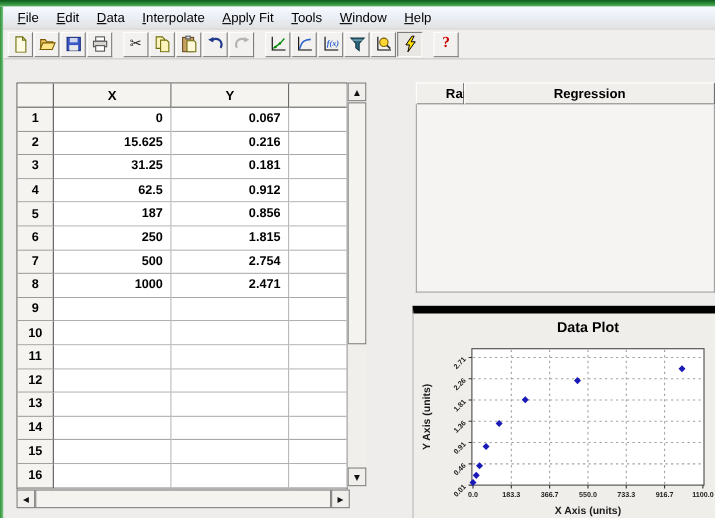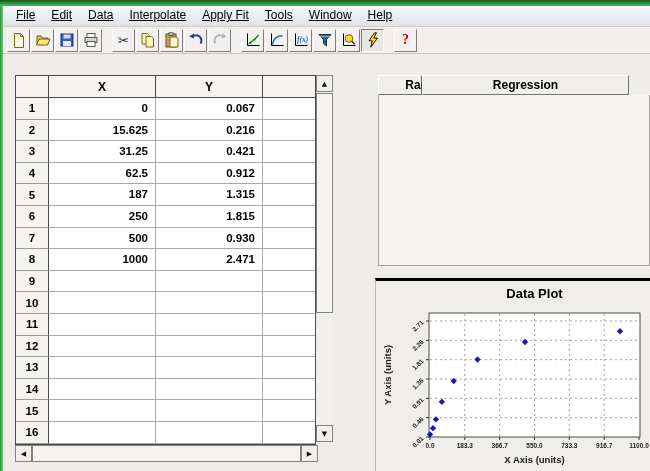--- a/index.html
+++ b/index.html
@@ -9,22 +9,22 @@
 
   
   .edge-top  { position:absolute; left:0; top:0; width:650px; height:6px;
                background:linear-gradient(180deg,#0e5a1e,#2f8f3c 55%,#5ab463); }
   .edge-left { position:absolute; left:0; top:6px; width:3px; height:465px;
                background:linear-gradient(90deg,#2f8f3c,#7cc983); }
 
   
   .menubar { position:absolute; left:3px; top:6px; width:647px; height:21px;
              background:linear-gradient(180deg,#f7faff,#e9edf4 55%,#e2e2e1);
-             border-bottom:1px solid #cfcfcf; display:flex; align-items:flex-start;
-             padding-left:5px; font-size:12px; color:#000;text-decoration:underline; }
+             border-bottom:1px solid #cfcfcf; display:flex; align-items:flex-end;
+             padding-left:5px; font-size:12px; color:#000; }
   .menu-item { padding:2px 8px 3px 8px; cursor:default; }
   .menu-item u { text-decoration:underline; }
 
   
   .toolbar { position:absolute; left:3px; top:27px; width:647px; height:27px;
              background:#f0efee; border-bottom:1px solid #c9c7c4;
              display:flex; align-items:center; padding-left:4px; }
   .tb { width:23px; height:23px; margin-right:1px; background:#f2f1ef;
         border:1px solid; border-color:#fdfdfd #7d7d7d #7d7d7d #fdfdfd;
         display:flex; align-items:center; justify-content:center; }
@@ -53,27 +53,27 @@
   .sbtn { position:absolute; width:17px; height:17px; background:#f1efec;
           border:1px solid #828282; display:flex; align-items:center; justify-content:center;
           font-size:7px; color:#111; font-family:"DejaVu Sans", sans-serif; }
   .sthumb { position:absolute; background:#f4f3f0; border:1px solid #828282; }
 
   
   .lvhead { position:absolute; height:20px; background:#f1efec; font-weight:bold; font-size:12px;
             border:1px solid; border-color:#ffffff #6f6f6f #6f6f6f #ffffff;
             display:flex; align-items:center; justify-content:center; }
   .lvhead.rank { left:378px; top:75px; width:44px;padding-left:40px; }
-  .lvhead.regr { left:422px; top:75px; width:207px; }
+  .lvhead.regr { left:422px; top:75px; width:228px; }
   .listbox { position:absolute; left:378px; top:95px; width:272px; height:171px;
              background:#f5f4f2; border:1px solid #a2a09d; border-top:none; }
 
   
   .plotpanel { position:absolute; left:375px; top:278px; width:275px; height:193px;
-               background:#f0eeeb; border-top:3px solid #000000; border-left:1px solid #bab8b5; }
+               background:#f0eeeb; border-top:7px solid #000000; border-left:1px solid #bab8b5; }
   .plotpanel svg { display:block; }
 </style>
 </head>
 <body>
 
 <div id="app">
 
   <div class="edge-top"></div>
   <div class="edge-left"></div>
 
@@ -204,45 +204,45 @@
       </div>
       <div class="trow">
         <div class="rhead c0">2</div>
         <div class="dcell c1">15.625</div>
         <div class="dcell c2">0.216</div>
         <div class="dcell c3"></div>
       </div>
       <div class="trow">
         <div class="rhead c0">3</div>
         <div class="dcell c1">31.25</div>
-        <div class="dcell c2">0.421</div>
+        <div class="dcell c2">0.181</div>
         <div class="dcell c3"></div>
       </div>
       <div class="trow">
         <div class="rhead c0">4</div>
         <div class="dcell c1">62.5</div>
         <div class="dcell c2">0.912</div>
         <div class="dcell c3"></div>
       </div>
       <div class="trow">
         <div class="rhead c0">5</div>
         <div class="dcell c1">187</div>
-        <div class="dcell c2">1.315</div>
+        <div class="dcell c2">0.856</div>
         <div class="dcell c3"></div>
       </div>
       <div class="trow">
         <div class="rhead c0">6</div>
         <div class="dcell c1">250</div>
         <div class="dcell c2">1.815</div>
         <div class="dcell c3"></div>
       </div>
       <div class="trow">
         <div class="rhead c0">7</div>
         <div class="dcell c1">500</div>
-        <div class="dcell c2">0.930</div>
+        <div class="dcell c2">2.754</div>
         <div class="dcell c3"></div>
       </div>
       <div class="trow">
         <div class="rhead c0">8</div>
         <div class="dcell c1">1000</div>
         <div class="dcell c2">2.471</div>
         <div class="dcell c3"></div>
       </div>
       <div class="trow">
         <div class="rhead c0">9</div>

